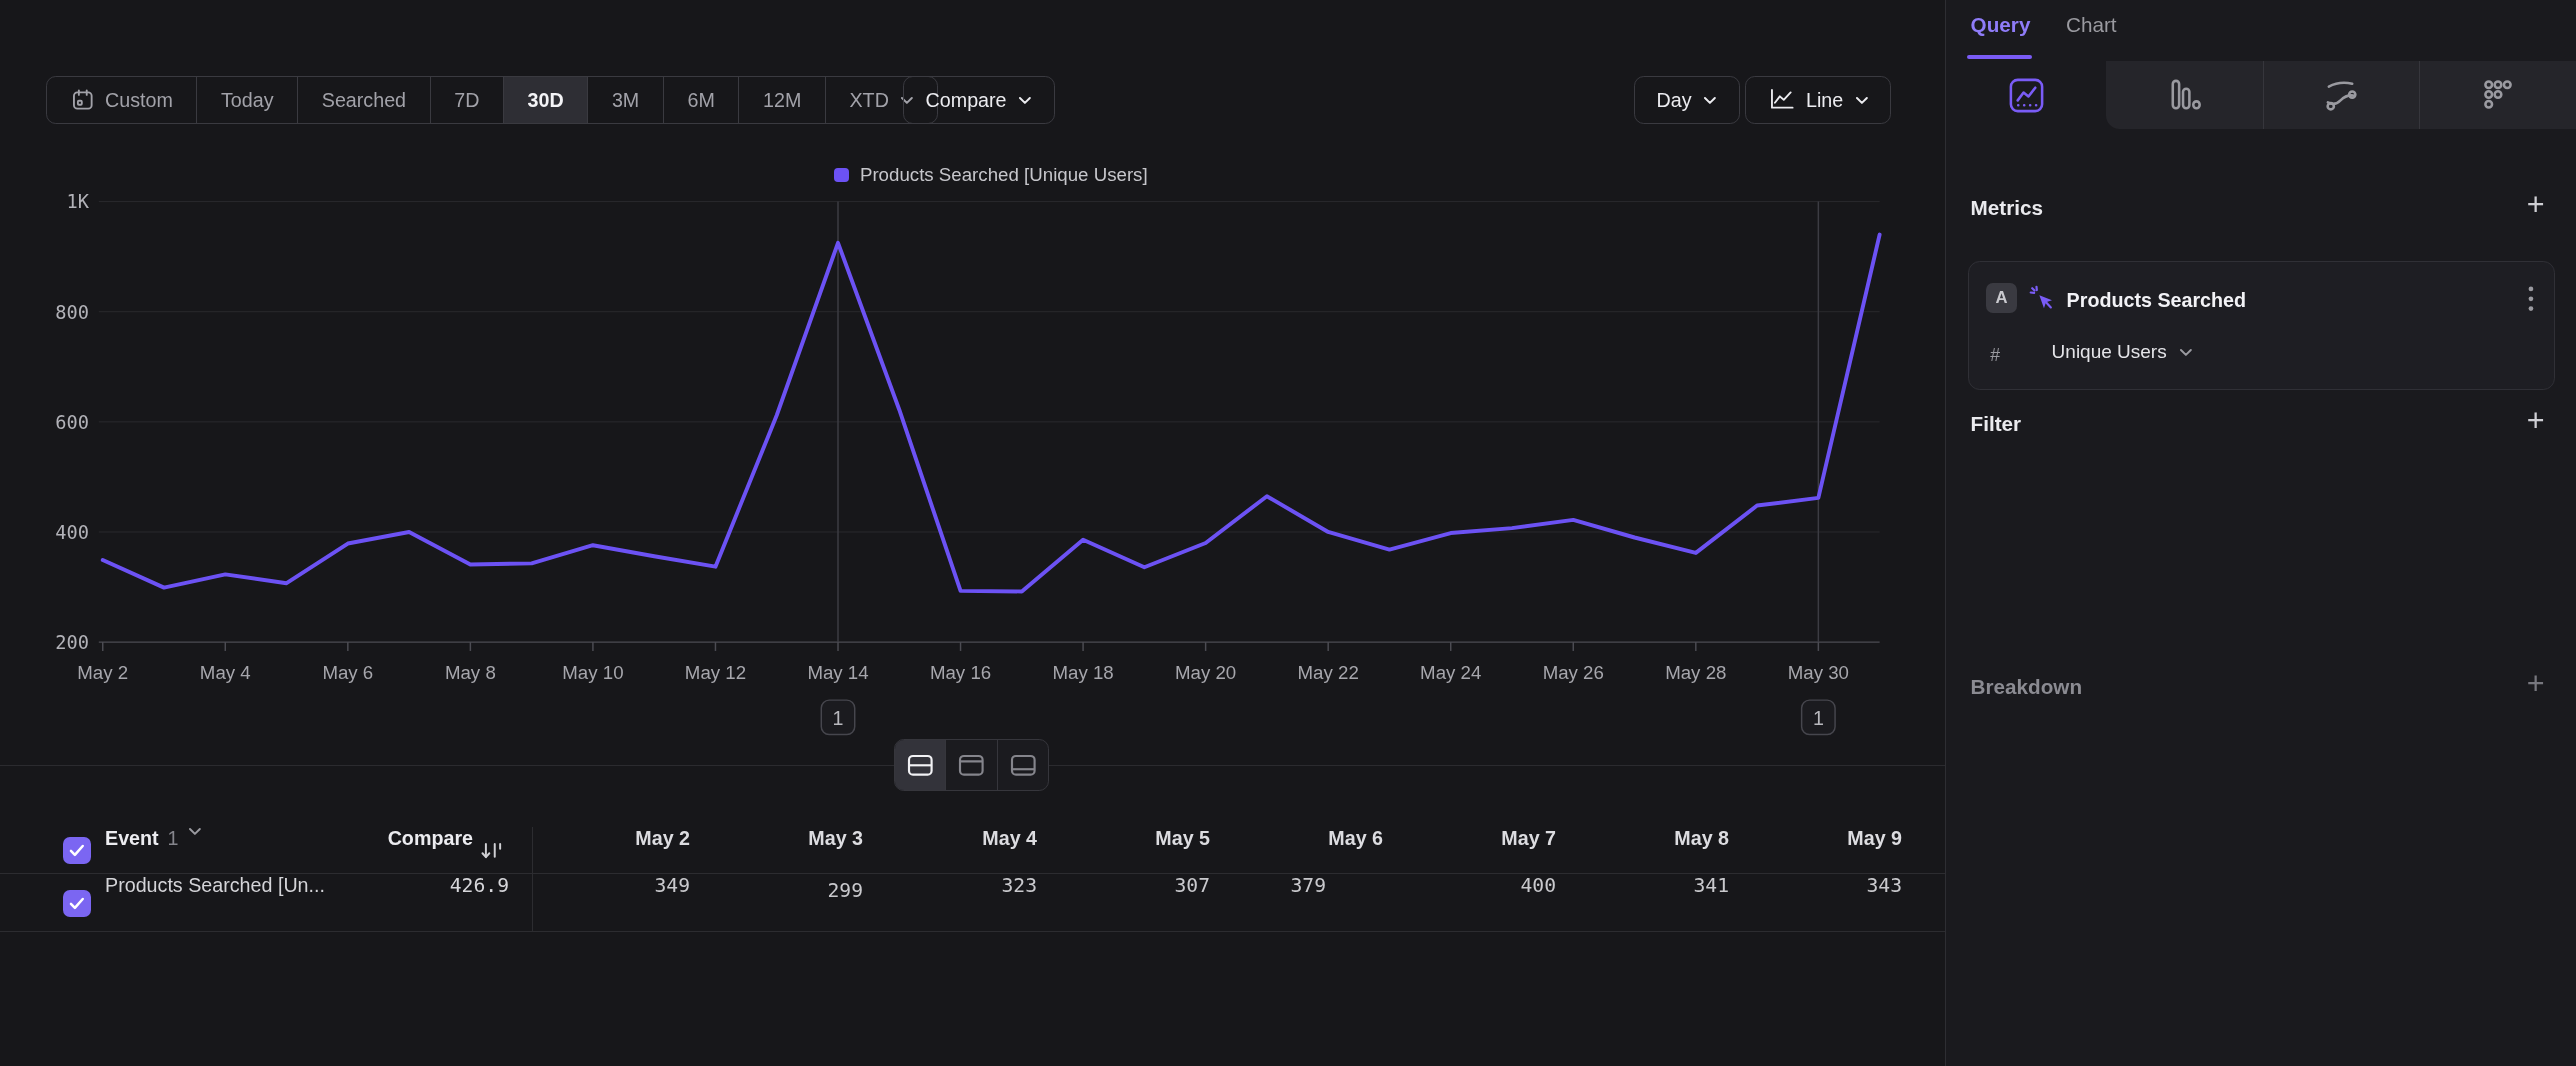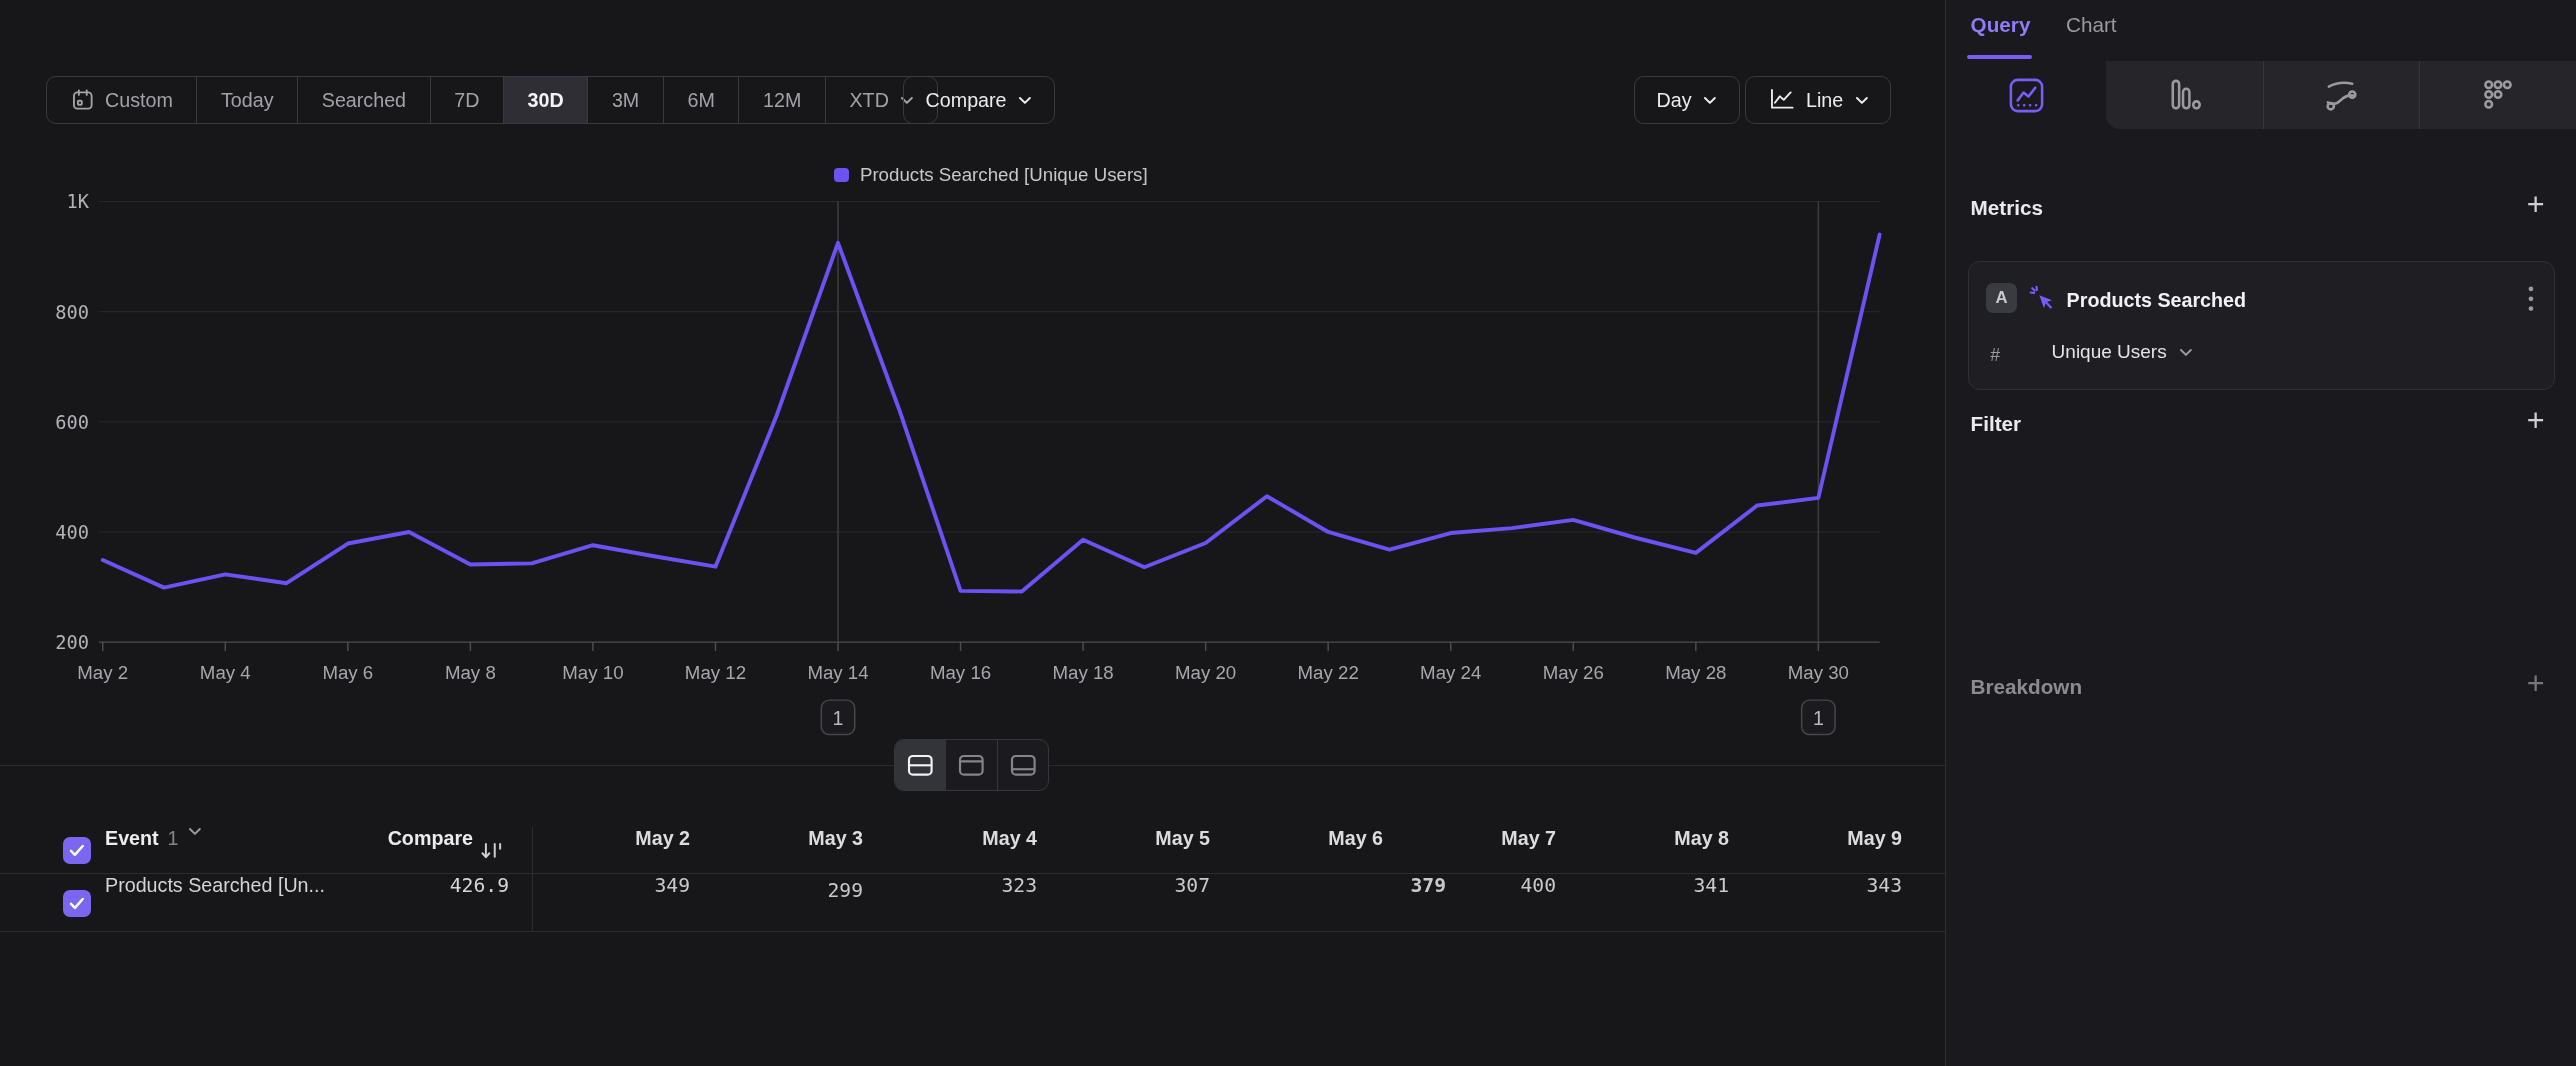--- a/index.html
+++ b/index.html
@@ -287,21 +287,21 @@
               <polyline points="2,7 6,11 14,2" fill="none" stroke="#ffffff" stroke-width="2.6" stroke-linecap="round" stroke-linejoin="round"></polyline>
             </svg>
           </span>
         </div>
         <div class="cell row-name" style="left:105px; top:0; height:58px;">Products Searched [Un...</div>
         <div class="cell mono" style="left:312px; top:0; width:197px; height:58px; justify-content:flex-end; font-size:19.7px; color:#d6d6da;">426.9</div>
         <div class="cell datacol dataval mono" style="left:542px; top:0; height:58px;">349</div>
         <div class="cell datacol dataval mono" style="left:715px; top:5px; height:58px;">299</div>
         <div class="cell datacol dataval mono" style="left:889px; top:0; height:58px;">323</div>
         <div class="cell datacol dataval mono" style="left:1062px; top:0; height:58px;">307</div>
-        <div class="cell datacol dataval mono" style="left:1298px; top:0; height:58px;font-weight:bold;">379</div>
+        <div class="cell datacol dataval mono" style="left:1178px; top:0; height:58px;">379</div>
         <div class="cell datacol dataval mono" style="left:1408px; top:0; height:58px;">400</div>
         <div class="cell datacol dataval mono" style="left:1581px; top:0; height:58px;">341</div>
         <div class="cell datacol dataval mono" style="left:1754px; top:0; height:58px;">343</div>
       </div>
     </div>
   </div>
 
   <div class="panel">
     <div class="panel-tab query">Query</div>
     <div class="panel-tab chart">Chart</div>

